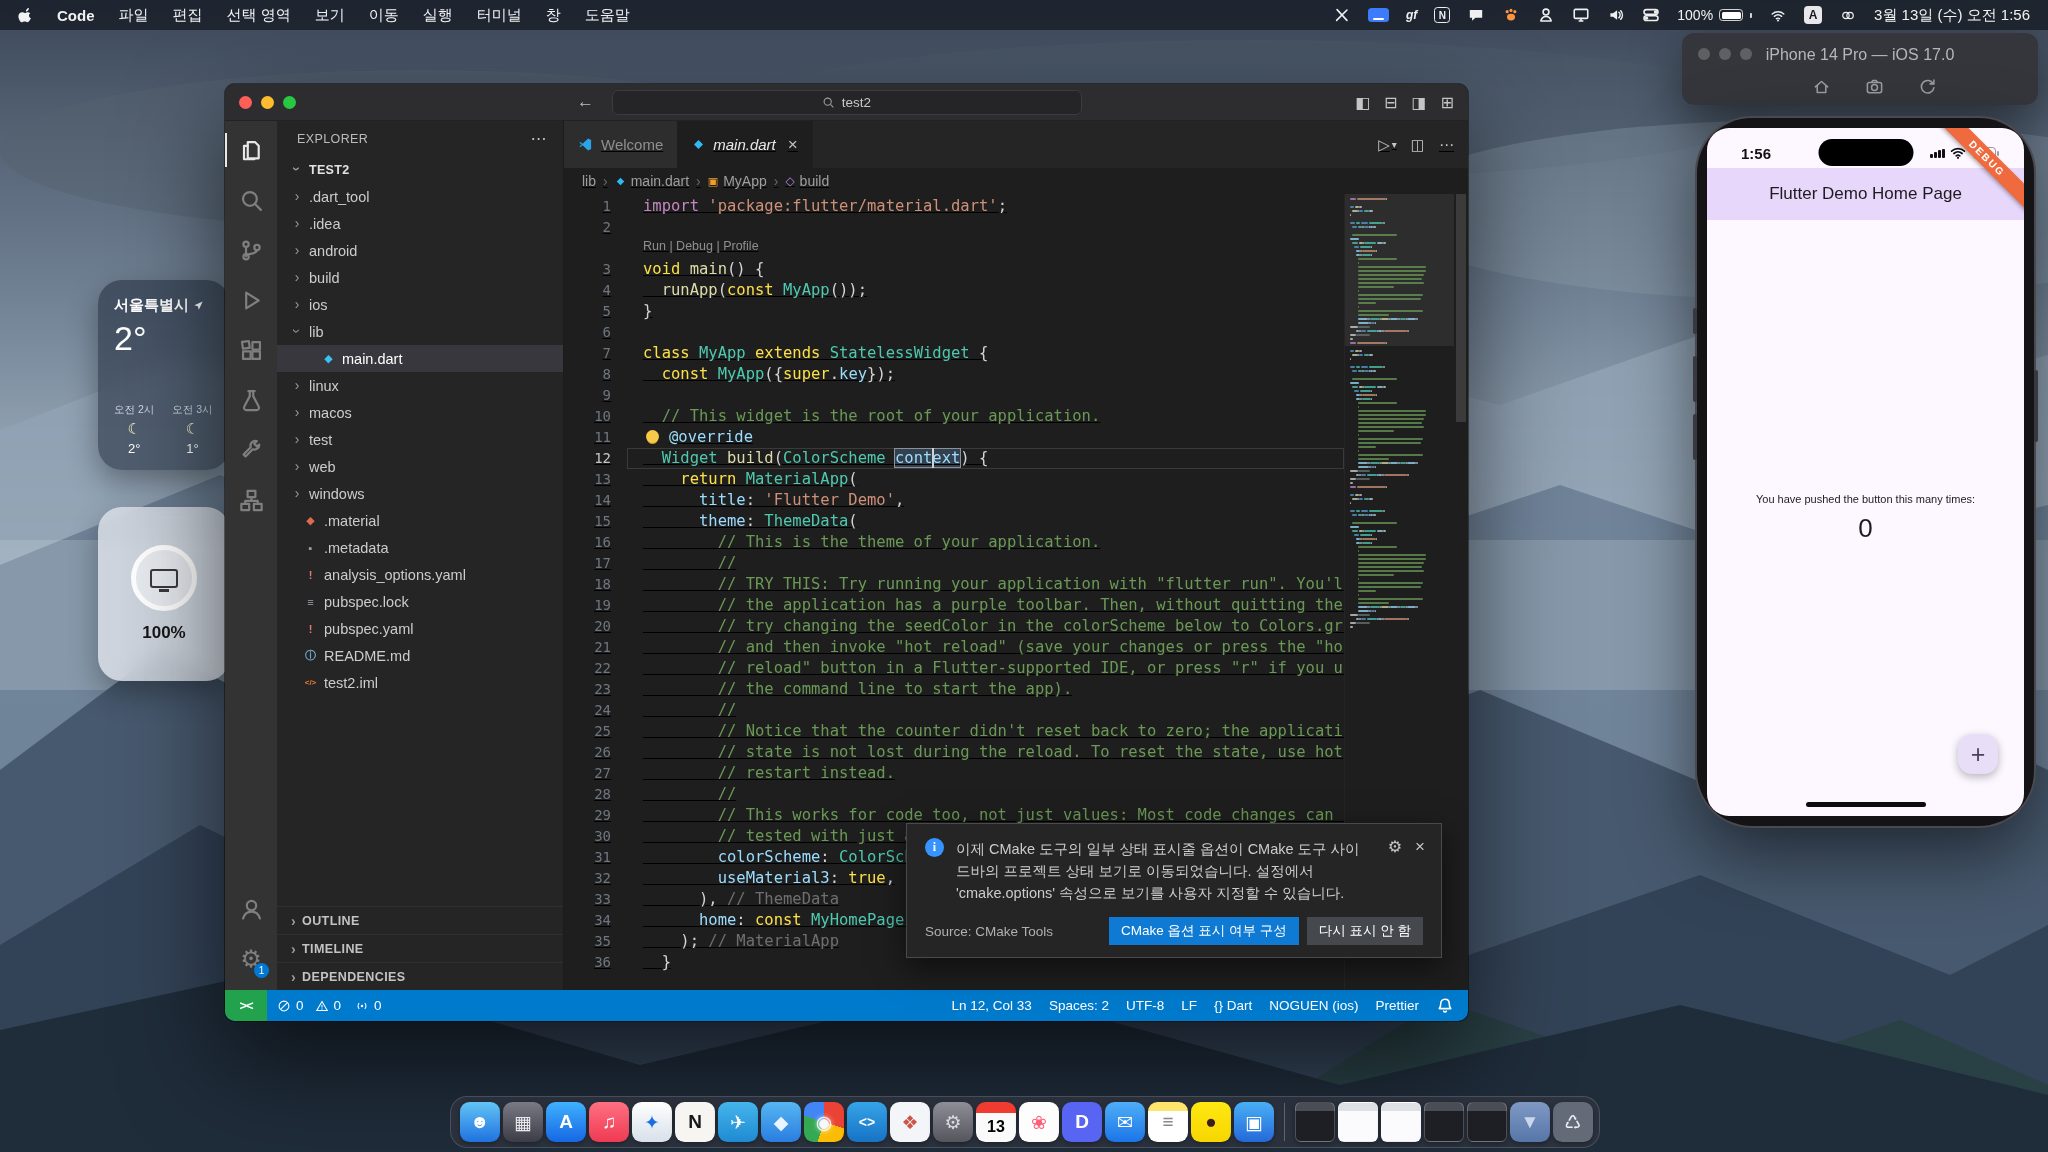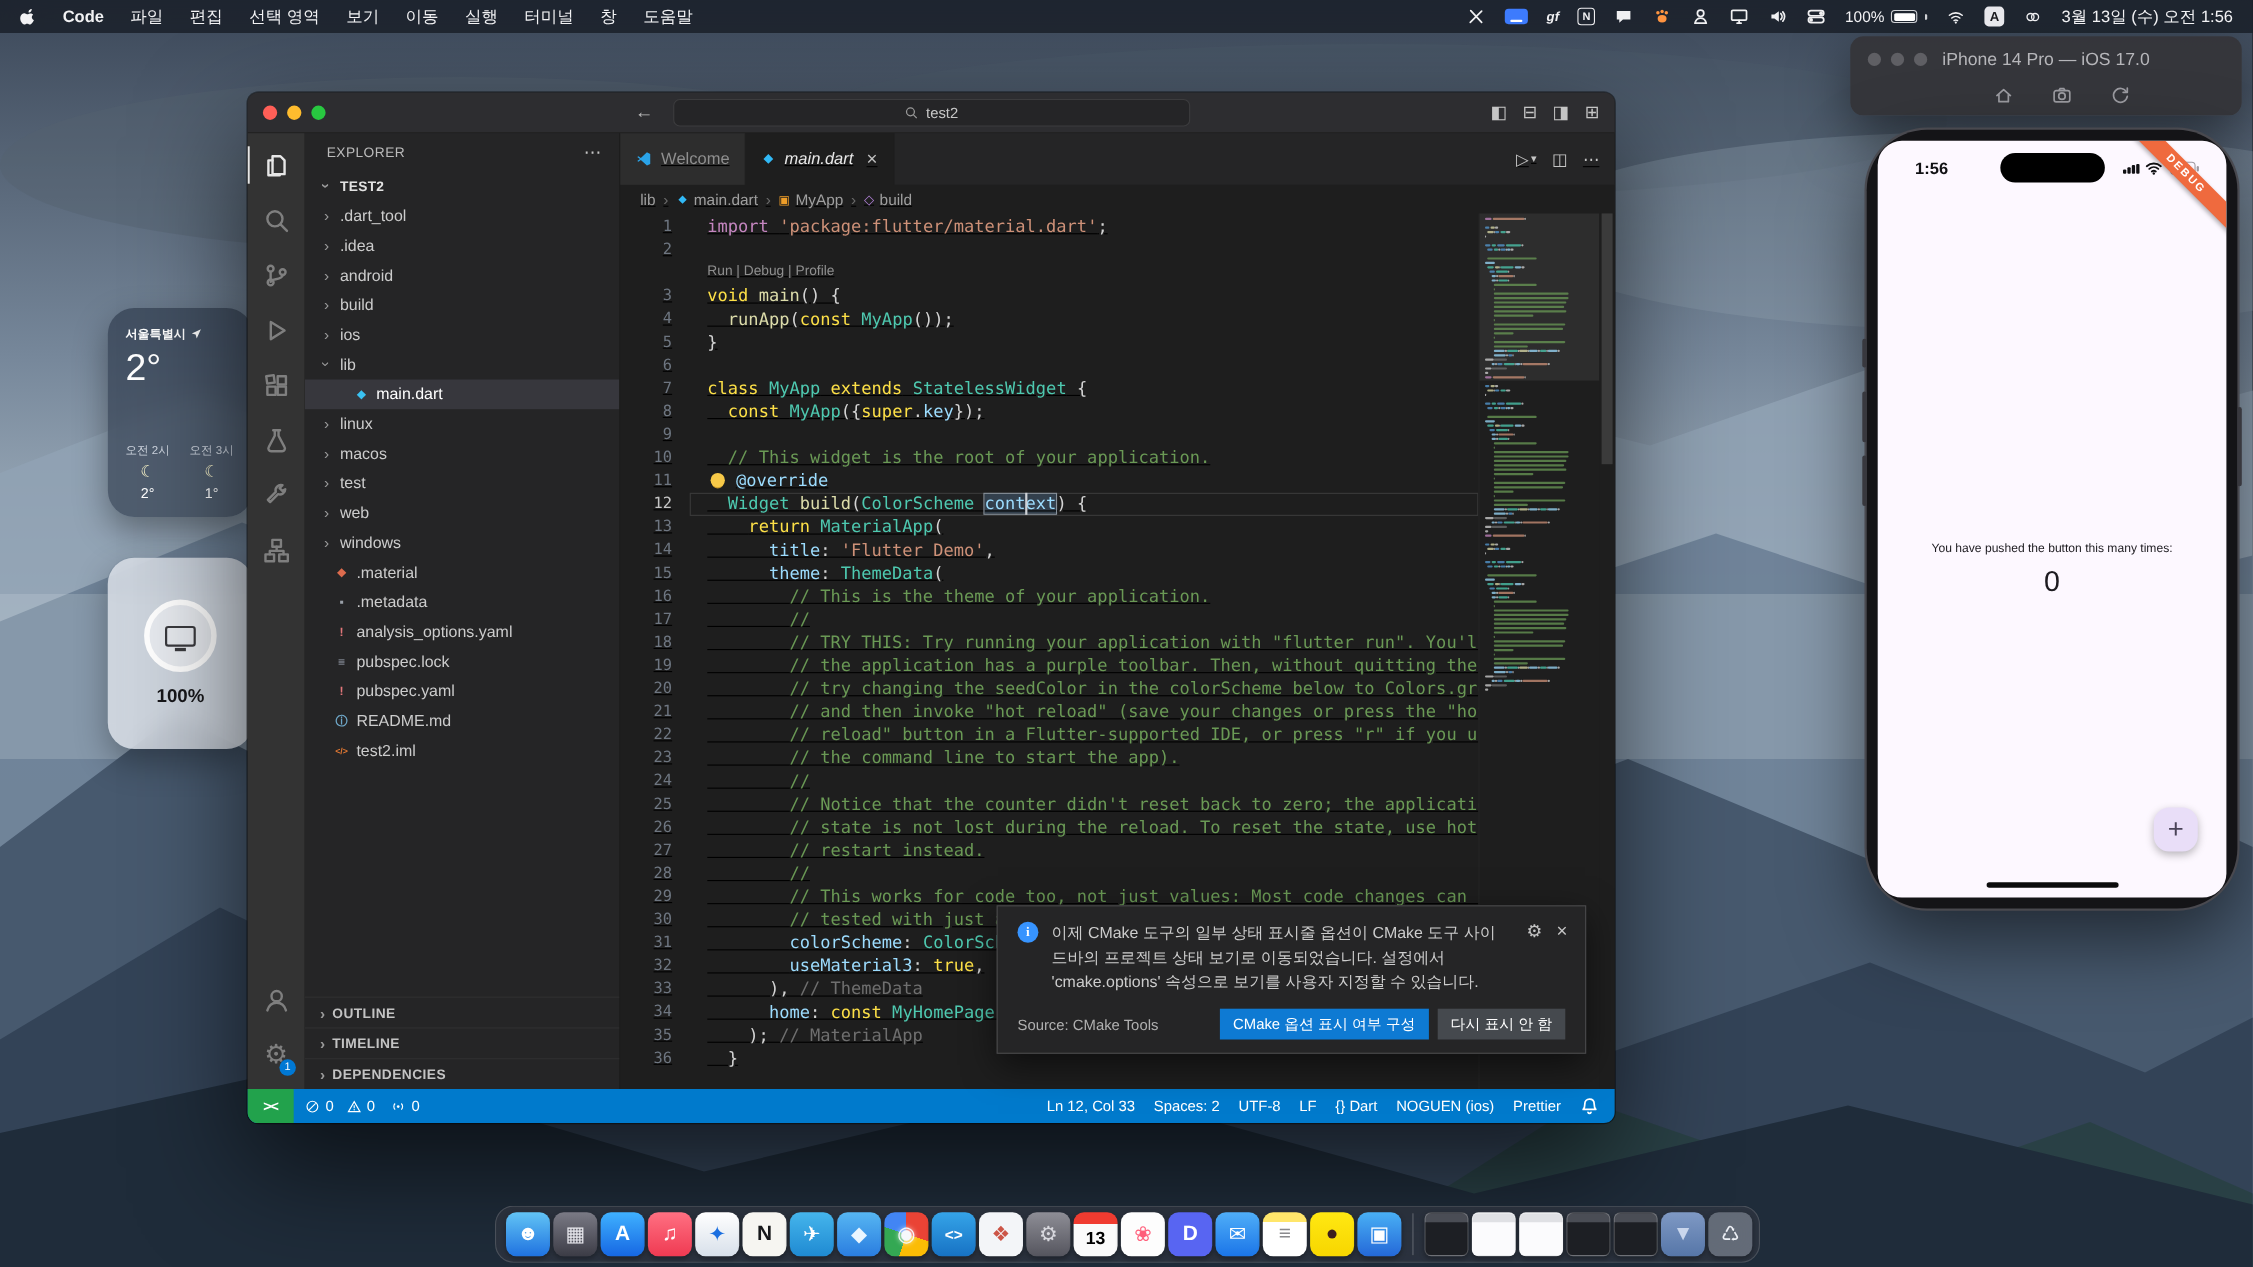--- a/index.html
+++ b/index.html
@@ -28,21 +28,21 @@
   .battery-wrap{display:flex;align-items:center;gap:6px;font-size:14px;}
   .batt-body{width:24px;height:12px;border:1.4px solid rgba(242,242,244,.85);border-radius:3.5px;position:relative;}
   .batt-body i{position:absolute;inset:1.5px;background:#fff;border-radius:1.5px;display:block;}
   .batt-nub{width:2px;height:5px;background:rgba(242,242,244,.85);border-radius:0 1px 1px 0;margin-left:1px;}
   .clock{white-space:nowrap;font-size:15px;}
 
   
   #weather-widget{position:absolute;left:98px;top:280px;width:132px;height:190px;z-index:5;
     background:rgba(38,50,68,.62);backdrop-filter:blur(10px);border-radius:24px;color:#fff;
     padding:16px 16px 14px;display:flex;flex-direction:column;box-shadow:0 12px 30px rgba(0,0,0,.35);}
-  .ww-city{font-size:11px;font-weight:600;display:flex;align-items:center;gap:4px;}
+  .ww-city{font-size:15px;font-weight:600;display:flex;align-items:center;gap:4px;}
   .ww-temp{font-size:34px;font-weight:300;margin-top:4px;}
   .ww-hours{margin-top:auto;display:flex;gap:18px;}
   .ww-col{display:flex;flex-direction:column;align-items:center;gap:3px;}
   .ww-time{font-size:10.5px;color:#cfd6e0;white-space:nowrap;}
   .ww-moon{font-size:15px;color:#f4efc6;}
   .ww-t{font-size:13px;}
   #battery-widget{position:absolute;left:98px;top:507px;width:132px;height:174px;z-index:5;
     background:rgba(225,229,236,.78);backdrop-filter:blur(10px);border-radius:24px;
     display:flex;flex-direction:column;align-items:center;justify-content:center;gap:12px;
     box-shadow:0 12px 30px rgba(0,0,0,.3);}
@@ -1364,20 +1364,23 @@
             <svg width="16" height="12" viewBox="0 0 16 12">
                 <path d="M1.6 4.1a9.6 9.6 0 0 1 12.8 0M3.9 6.5a6.2 6.2 0 0 1 8.2 0M6.2 8.9a3 3 0 0 1 3.6 0" fill="none" stroke="#101013" stroke-width="1.7" stroke-linecap="round"></path>
                 <circle cx="8" cy="10.8" r="1.1" fill="#101013"></circle>
               </svg>
           </span>
           <span class="ios-batt">
               <i></i>
             </span>
         </span>
       </div>
+      <div class="sim-appbar">
+        <span>Flutter Demo Home Page</span>
+      </div>
       <div class="sim-body">
         <span class="line1">You have pushed the button this many times:</span>
         <span class="counter">0</span>
       </div>
       <div class="fab">+</div>
       <div class="home-ind"></div>
       <div class="dbg-wrap">
         <span class="dbg">DEBUG</span>
       </div>
     </div>

